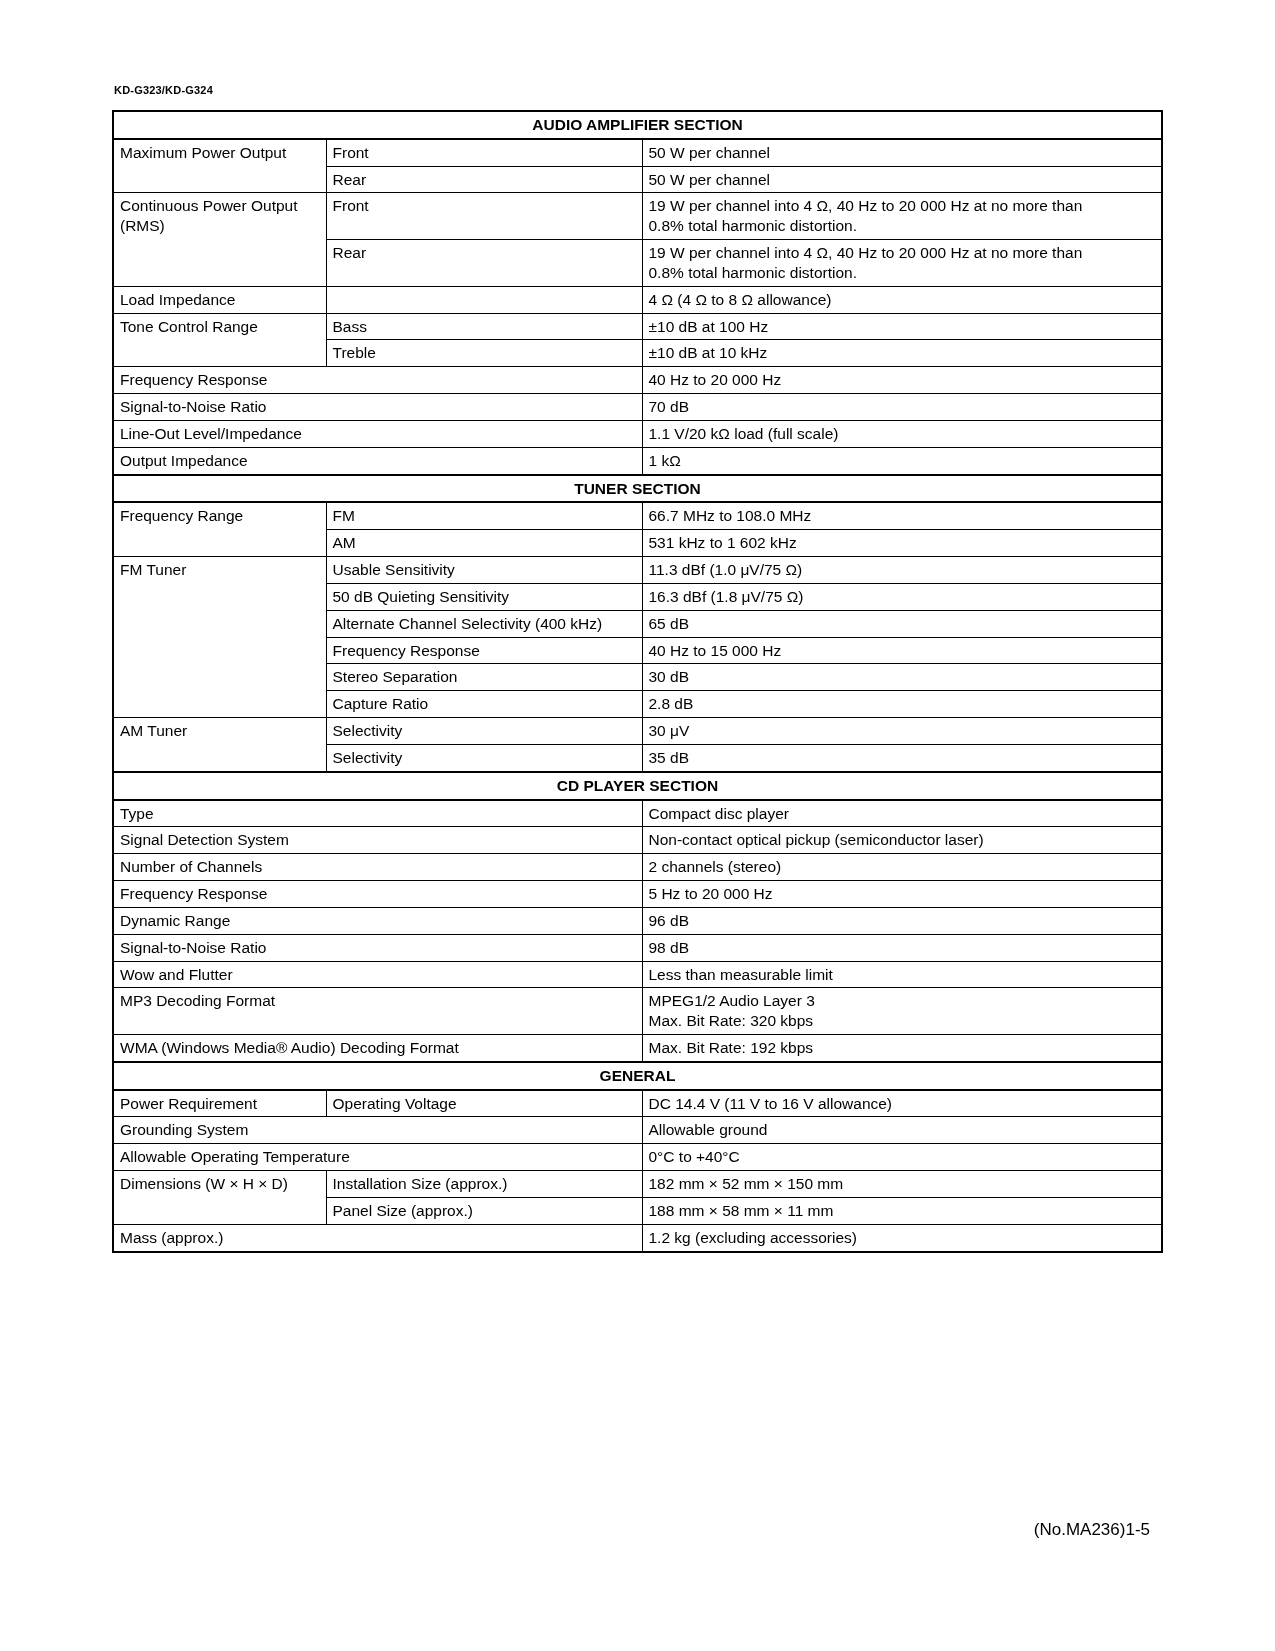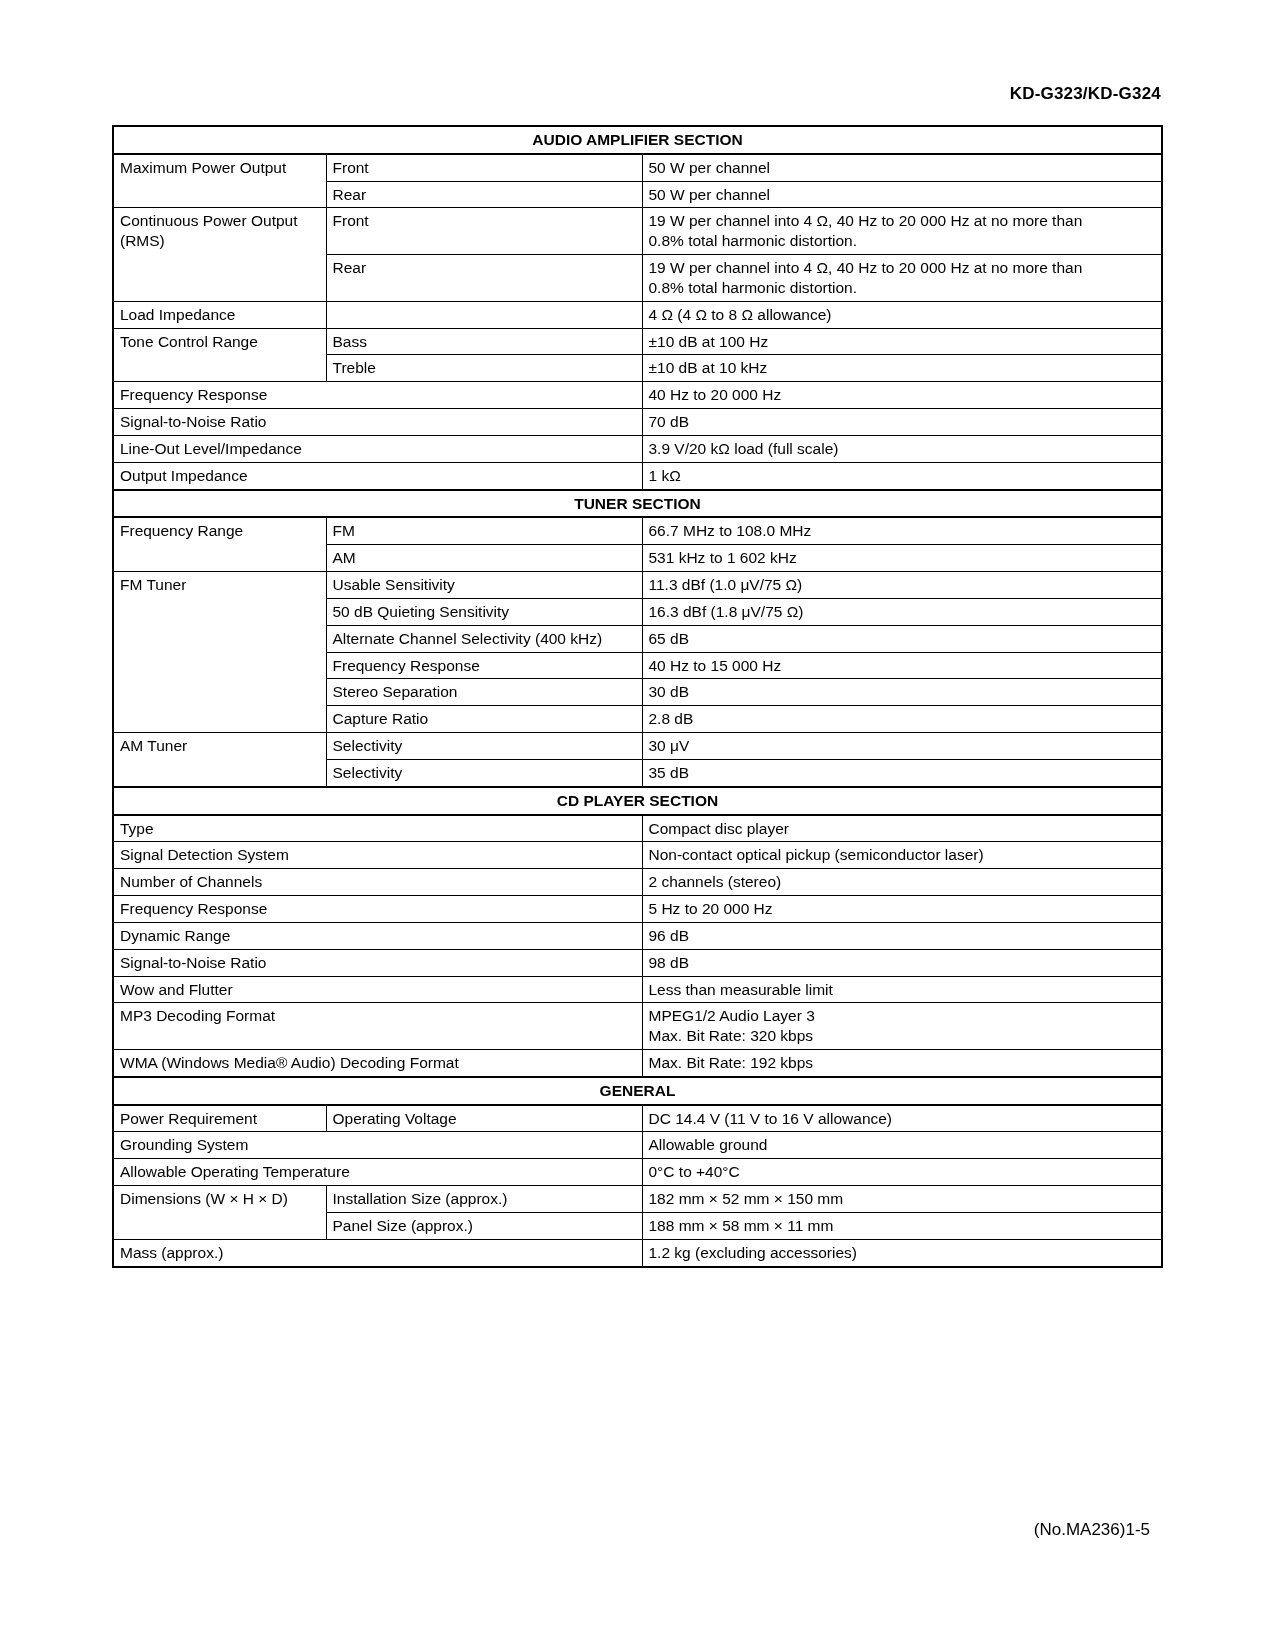--- a/index.html
+++ b/index.html
@@ -3,21 +3,21 @@
 <meta charset="utf-8">
 <style>
   html, body { margin: 0; padding: 0; }
   body {
     width: 1275px; height: 1651px;
     background: #ffffff; color: #000000;
     font-family: "Liberation Sans", sans-serif;
     position: relative; overflow: hidden;
   }
   .content { position: absolute; left: 112px; top: 84px; width: 1049px; }
-  .doc-title { font-size: 17px; font-weight: bold; margin: 0 0 21px 2px; letter-spacing: 0.2px; text-align: right; }
+  .doc-title { font-size: 11px; font-weight: bold; margin: 0 0 14px 2px; letter-spacing: 0.2px; }
   table.spec-table {
     border-collapse: collapse; width: 1049px; table-layout: fixed;
     border: 2px solid #000;
   }
   table.spec-table td {
     border: 1px solid #000;
     padding: 3px 6px;
     font-size: 15.5px; line-height: 1.28;
     vertical-align: top;
     white-space: pre-line;
@@ -88,21 +88,21 @@
         <tr>
           <td colspan="2">Frequency Response</td>
           <td>40 Hz to 20 000 Hz</td>
         </tr>
         <tr>
           <td colspan="2">Signal-to-Noise Ratio</td>
           <td>70 dB</td>
         </tr>
         <tr>
           <td colspan="2">Line-Out Level/Impedance</td>
-          <td>3.9 V/20 kΩ load (full scale)</td>
+          <td>1.1 V/20 kΩ load (full scale)</td>
         </tr>
         <tr>
           <td colspan="2">Output Impedance</td>
           <td>1 kΩ</td>
         </tr>
         <tr>
           <td colspan="3" class="section-header-cell">TUNER SECTION</td>
         </tr>
         <tr>
           <td rowspan="2">Frequency Range</td>

